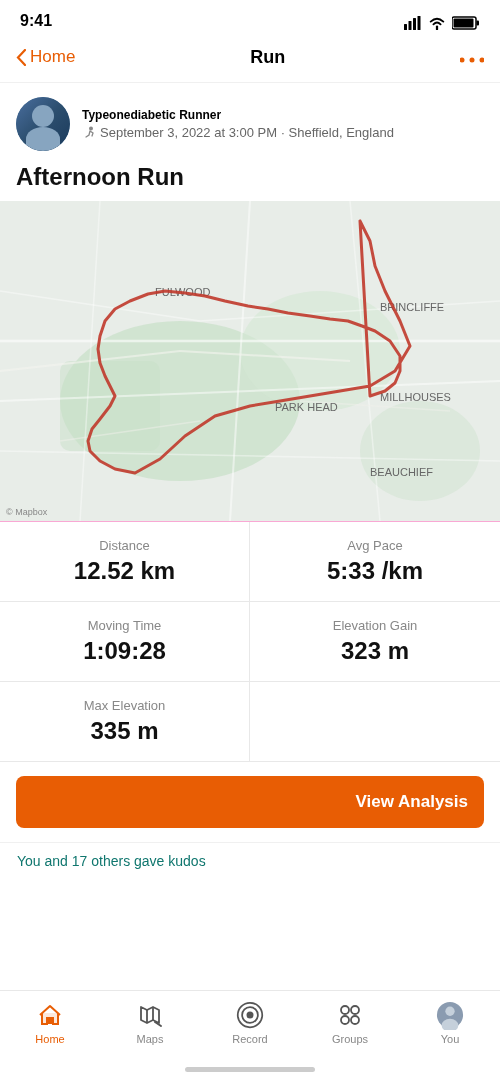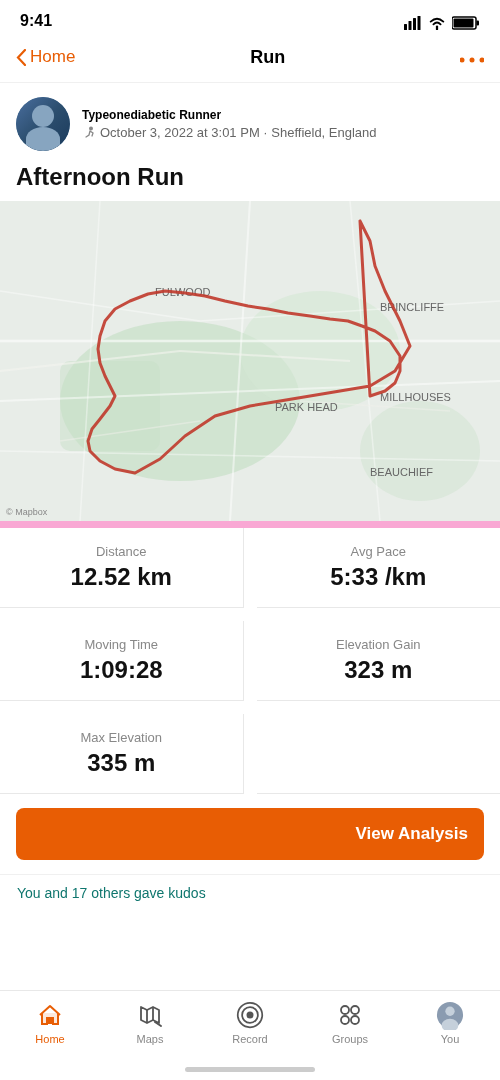--- a/index.html
+++ b/index.html
@@ -146,22 +146,21 @@
     }
     .map-svg {
       width: 100%;
       height: 100%;
     }
 
     
     .stats-grid {
       display: grid;
       grid-template-columns: 1fr 1fr;
-      border-top: 7px solid #f9a8d4;
-      gap: 13px;
+      border-top: 1px solid #f9a8d4;
     }
     .stat-item {
       padding: 16px 20px;
       text-align: center;
       border-bottom: 1px solid #e8e8e8;
     }
     .stat-item:nth-child(odd) {
       border-right: 1px solid #e8e8e8;
     }
     .stat-label {
@@ -309,21 +308,21 @@
   <div class="avatar">
     <div class="avatar-img"></div>
   </div>
   <div class="profile-info">
     <div class="profile-name">Typeonediabetic Runner</div>
     <div class="profile-meta">
       <svg width="14" height="14" viewBox="0 0 14 14">
         <circle cx="9" cy="2.5" r="2" fill="#888"></circle>
         <path d="M8 5 L7 9 L4 11 M8 5 L11 7 L10 10" stroke="#888" stroke-width="1.3" stroke-linecap="round" fill="none"></path>
       </svg>
-      <span>October 3, 2022 at 3:01 PM · Sheffield, England</span>
+      <span>September 3, 2022 at 3:00 PM · Sheffield, England</span>
     </div>
   </div>
 </div>
 
 
 <div class="activity-title">Afternoon Run</div>
 
 
 <div class="map-container">
   <svg class="map-svg" viewBox="0 0 500 320" xmlns="http://www.w3.org/2000/svg">

